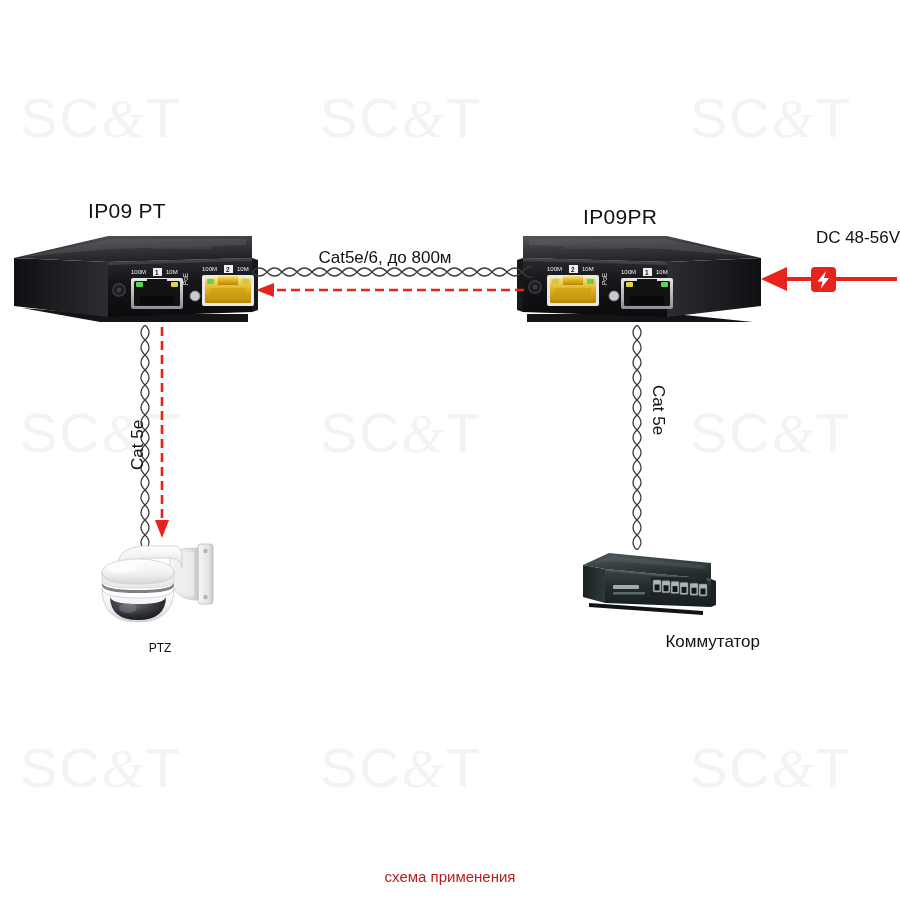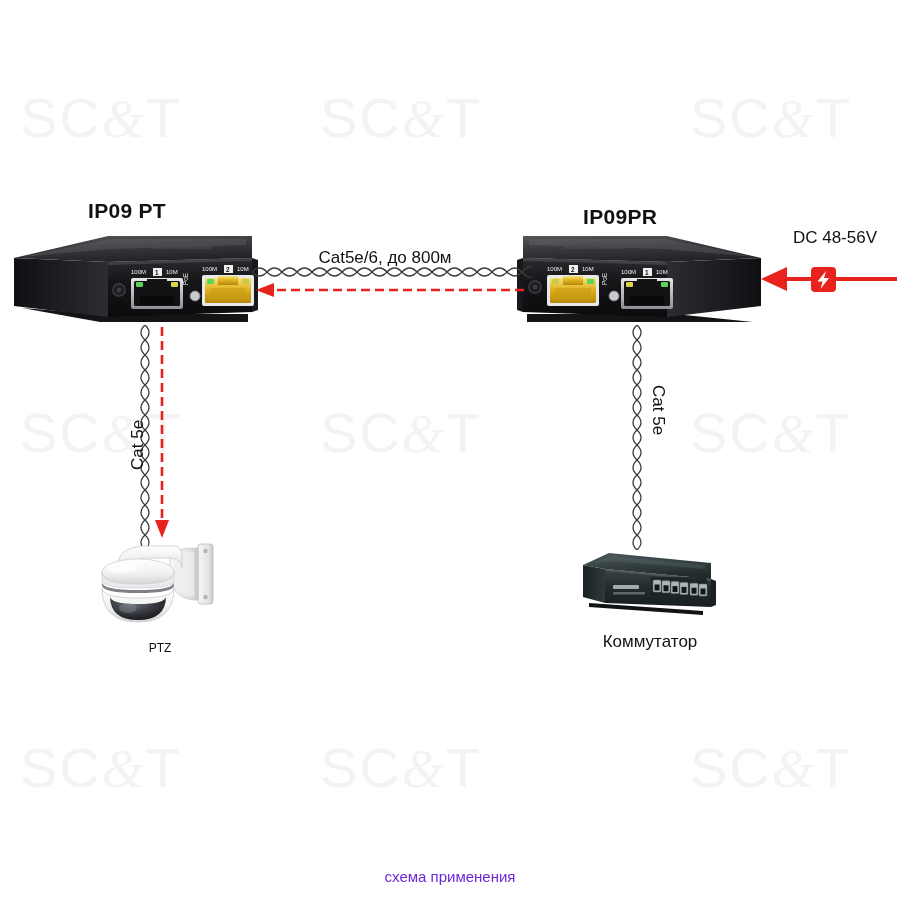--- a/index.html
+++ b/index.html
@@ -44,21 +44,21 @@
   
   .layer {
     position: absolute;
     z-index: 5;
   }
 
   
   .dev-title {
     position: absolute;
     font-size: 21px;
-    font-weight: bold;
+    font-weight: normal;
     color: #111111;
     letter-spacing: 0.3px;
     white-space: nowrap;
     z-index: 8;
   }
 
   
   .lbl {
     position: absolute;
     font-size: 17px;
@@ -93,21 +93,21 @@
     transform-origin: 0 0;
     z-index: 8;
   }
 
   .caption {
     position: absolute;
     left: 0;
     width: 900px;
     text-align: center;
     font-size: 15px;
-    color: #6d28d9;
+    color: #b91c1c;
     z-index: 8;
   }
 </style>
 </head>
 <body>
 
 <div id="page">
 
   <div class="wm-layer">
     <div class="wm" style="left:20px;  top:85px;"><span>SC</span><span class="amp">&amp;</span><span>T</span></div>
@@ -291,21 +291,21 @@
       <path d="M 0 10 Q 7.5 2 15 10 Q 22.5 18 30 10 Q 37.5 2 45 10 Q 52.5 18 60 10 Q 67.5 2 75 10 Q 82.5 18 90 10 Q 97.5 2 105 10 Q 112.5 18 120 10 Q 127.5 2 135 10 Q 142.5 18 150 10 Q 157.5 2 165 10 Q 172.5 18 180 10 Q 187.5 2 195 10 Q 202.5 18 210 10 Q 217.5 2 225 10 Q 232.5 18 240 10 Q 247.5 2 255 10 Q 262.5 18 270 10 Q 277.5 2 280 6"></path>
       <path d="M 0 10 Q 7.5 18 15 10 Q 22.5 2 30 10 Q 37.5 18 45 10 Q 52.5 2 60 10 Q 67.5 18 75 10 Q 82.5 2 90 10 Q 97.5 18 105 10 Q 112.5 2 120 10 Q 127.5 18 135 10 Q 142.5 2 150 10 Q 157.5 18 165 10 Q 172.5 2 180 10 Q 187.5 18 195 10 Q 202.5 2 210 10 Q 217.5 18 225 10 Q 232.5 2 240 10 Q 247.5 18 255 10 Q 262.5 2 270 10 Q 277.5 18 280 14"></path>
     </g>
 
     <g>
       <line x1="272" y1="28" x2="22" y2="28" stroke="#e8221c" stroke-width="2.6" stroke-dasharray="9 5"></line>
       <path d="M 4 28 L 22 21 L 22 35 Z" fill="#e8221c"></path>
     </g>
   </svg>
 
-  <div class="lbl" style="left:770px; top:228px; width:130px; text-align:center;">DC 48-56V</div>
+  <div class="lbl" style="left:770px; top:228px; width:130px; text-align:right;">DC 48-56V</div>
 
   <svg class="layer" style="left:755px; top:258px;" width="145" height="42" viewBox="0 0 145 42">
     <line x1="142" y1="21" x2="30" y2="21" stroke="#e8221c" stroke-width="4"></line>
     <path d="M 6 21 L 32 9 L 32 33 Z" fill="#e8221c"></path>
 
     <g>
       <rect x="56" y="9" width="25" height="25" rx="4" fill="#e8221c"></rect>
       <path d="M 71 13 L 62.5 23.5 L 67.5 23.5 L 65.5 31 L 74 20 L 69 20 Z" fill="#ffffff"></path>
     </g>
   </svg>
@@ -431,17 +431,17 @@
         <rect x="79.5" y="39.5" width="5" height="6"></rect>
         <rect x="88.5" y="40.3" width="5" height="6"></rect>
         <rect x="97.5" y="41.1" width="5" height="6"></rect>
         <rect x="106.5" y="41.9" width="5" height="6"></rect>
         <rect x="116.5" y="42.7" width="5" height="6"></rect>
         <rect x="125.5" y="43.5" width="5" height="6"></rect>
       </g>
     </g>
   </svg>
 
-  <div class="lbl" style="left:540px; top:632px; width:220px;">Коммутатор</div>
+  <div class="lbl" style="left:540px; top:632px; width:220px;text-align:right;">Коммутатор</div>
 
   <div class="caption" style="top:868px;">схема применения</div>
 
 </div>
 
 </body></html>

